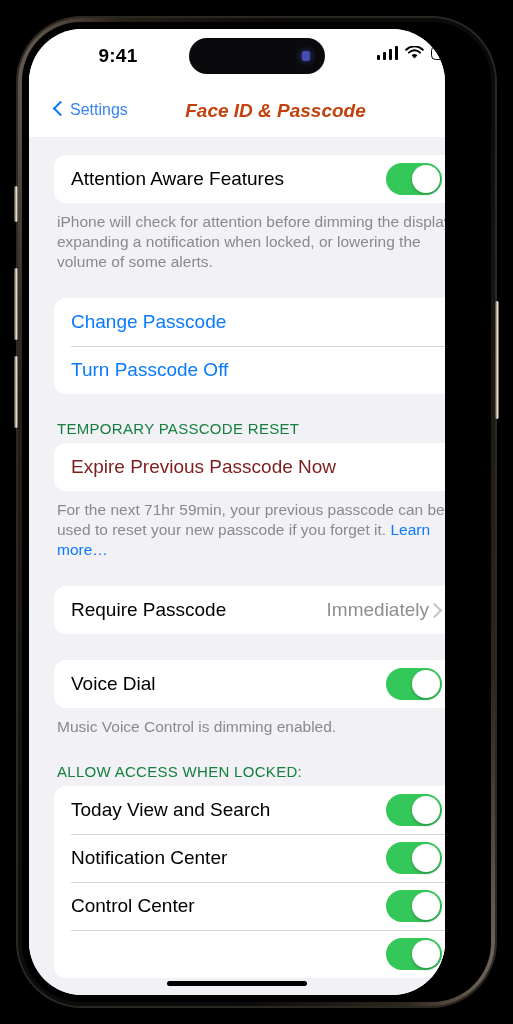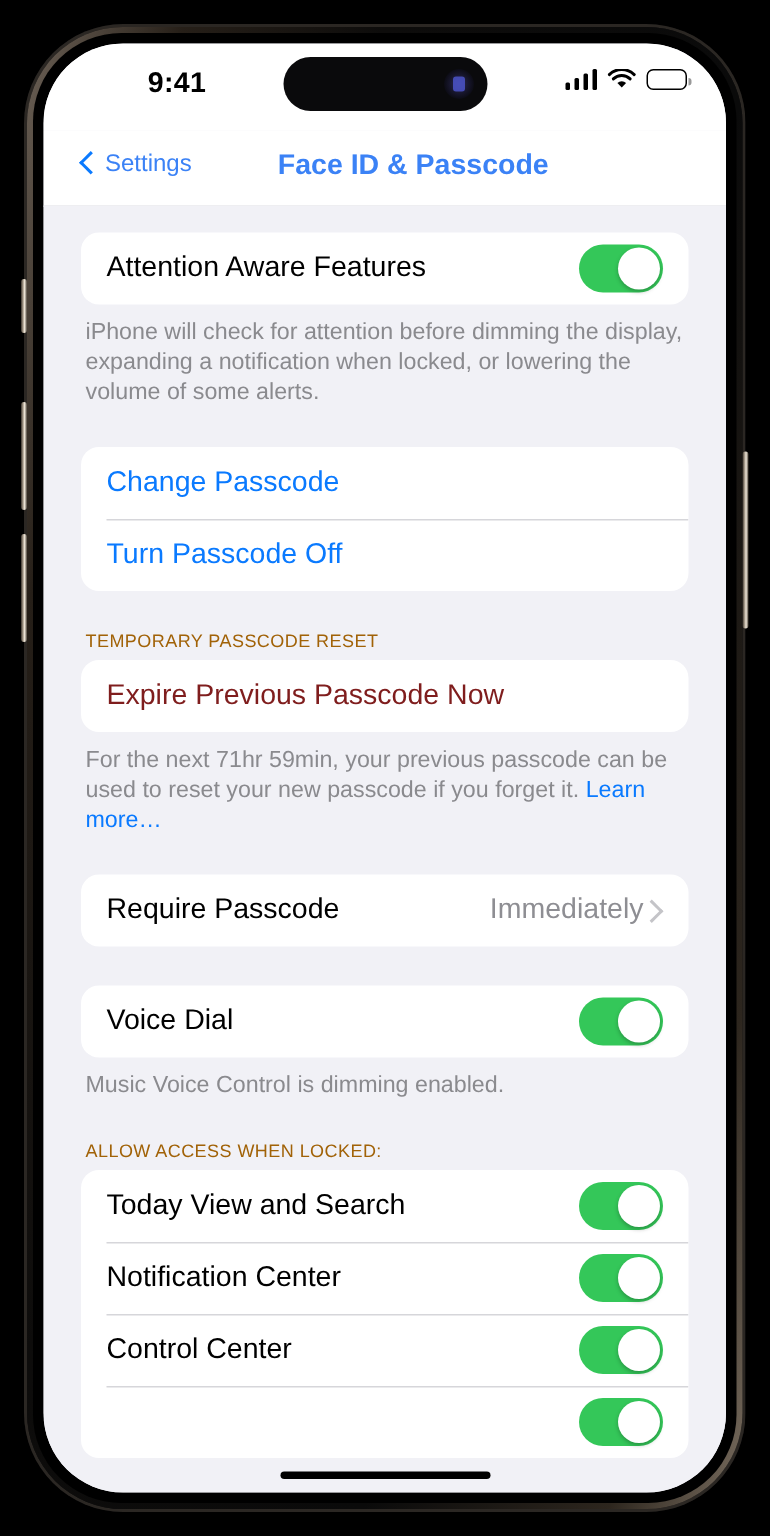--- a/index.html
+++ b/index.html
@@ -48,21 +48,21 @@
   .btn-action   { left: -2px; top: 170px; width: 4px; height: 36px; }
   .btn-voldown  { left: -2px; top: 252px; width: 4px; height: 72px; }
   .btn-volup    { left: -2px; top: 340px; width: 4px; height: 72px; }
   .btn-power    { right: -2px; top: 285px; width: 4px; height: 118px; }
 
   
   .screen {
     position: absolute;
     left: 13px;
     top: 13px;
-    width: 455px;
+    width: 416px;
     height: 966px;
     border-radius: 53px;
     background: #F1F1F6;
     overflow: hidden;
   }
 
   
   .statusbar {
     position: absolute;
     left: 0; top: 0;
@@ -181,23 +181,24 @@
     border-bottom: 2.6px solid #0A7AFF;
     transform: rotate(45deg);
   }
   .nav-title {
     position: absolute;
     left: 0; right: 0;
     top: 13px;
     text-align: center;
     font-size: 19px;
     font-weight: bold;
-    color: #3b82f6;
+    color: #c2410c;
     padding-left: 38px;
     box-sizing: border-box;
+    font-style: italic;
   }
 
   
   .content {
     position: absolute;
     left: 0; top: 108px;
     width: 455px;
     height: 858px;
     background: #F1F1F6;
     overflow: hidden;
@@ -260,23 +261,23 @@
   }
   .footer-text {
     margin: 9px 28px 0 28px;
     font-size: 15.5px;
     line-height: 20px;
     color: #8A8A8E;
   }
   .footer-text .link { color: #0A7AFF; }
   .section-header {
     margin: 26px 28px 6px 28px;
-    font-size: 12px;
+    font-size: 15px;
     letter-spacing: 0.3px;
-    color: #a16207;
+    color: #15803d;
     text-transform: uppercase;
   }
   .gap-sm { height: 18px; }
   .gap-md { height: 26px; }
 
   
   .home-indicator {
     position: absolute;
     left: 50%;
     transform: translateX(-50%);

